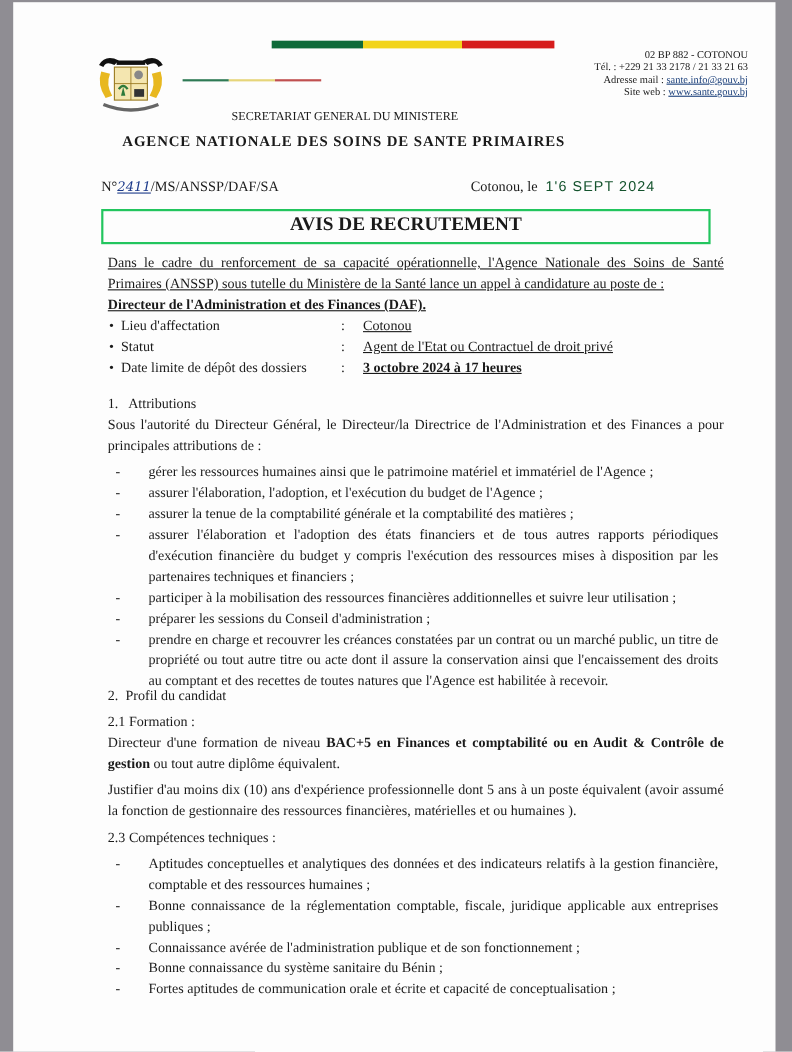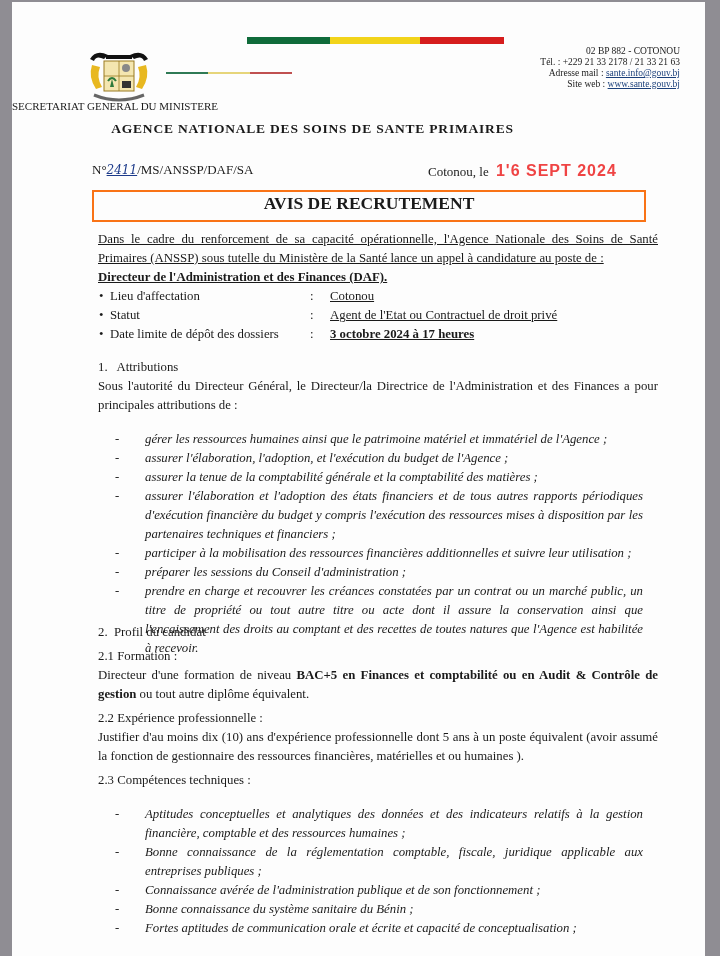--- a/index.html
+++ b/index.html
@@ -25,46 +25,46 @@
   }
   .ministry .line2 { margin-top: 8px; }
   .ministry-rule { position: absolute; left: 154px; top: 70px; height: 2px; }
   .ministry-rule.g { width: 42px; background: #2f7a55; }
   .ministry-rule.y { left: 196px; width: 42px; background: #e6d57a; }
   .ministry-rule.r { left: 238px; width: 42px; background: #c05050; }
   .contact {
     right: 25px; top: 44px; text-align: right; font-size: 9.5px; line-height: 11px;
   }
   .contact a { color: #1a3f7a; text-decoration: underline; }
-  .secretariat { left: 0; width: 603px; text-align: left; top: 98px; font-size: 11px; }
+  .secretariat { left: 0; width: 603px; text-align: center; top: 98px; font-size: 11px; }
   .agency {
     left: 0; width: 601px; text-align: center; top: 119px;
     font-size: 13.5px; font-weight: bold; letter-spacing: 0.8px;
   }
   .ref { left: 80px; top: 160px; font-size: 13px; }
   .ref .sig { color: #1c3a8a; font-style: italic; font-family: "DejaVu Serif", serif; font-size: 12px; text-decoration: underline; }
   .place { left: 416px; top: 160px; font-size: 13px; }
-  .stamp { color: #ef4444; font-family: "Liberation Sans", sans-serif; font-weight: bold; font-size: 16px; letter-spacing: 1px; margin-left: 4px; }
+  .stamp { color: #14532d; font-family: "Liberation Sans", sans-serif; font-weight: normal; font-size: 13px; letter-spacing: 1px; margin-left: 4px; }
   .title-box {
     left: 80px; top: 188px; width: 554px; height: 32px;
-    border: 2px solid #f97316; border-top-width: 2px;
+    border: 2px solid #22c55e; border-top-width: 2px;
     text-align: center; font-size: 17.5px; font-weight: bold; line-height: 22px;
     box-sizing: border-box;
   }
   .body-text { position: absolute; left: 86px; width: 560px; font-size: 12.8px; line-height: 19px; }
   .intro { top: 228px; text-decoration: underline; }
   .intro .dir { font-weight: bold; }
   .kv { margin: 0; padding: 0; list-style: none; }
   .kv li { position: relative; padding-left: 12px; height: 19px; }
   .kv li::before { content: "\2022"; position: absolute; left: 1px; top: 0; }
   .kv .k { display: inline-block; width: 200px; }
   .kv .sep { display: inline-block; width: 20px; }
   .kv .v.bold { font-weight: bold; }
   .h { font-weight: normal; }
-  .dash-list { margin: 15px; padding: 0; list-style: none; font-style: italic; }
+  .dash-list { margin: 5px; padding: 0; list-style: none; }
   .dash-list li { position: relative; padding-left: 32px; text-align: justify; }
   .dash-list li::before { content: "-"; position: absolute; left: 2px; top: 0; }
   .sec1 { top: 356px; }
   .sec2 { top: 621px; }
   .sub { margin-top: 5px; }
   .b { font-weight: bold; }
 </style>
 </head>
 <body>
 
@@ -140,21 +140,20 @@
 
   <div class="body-text sec2">
     <div class="h" style="white-space:pre">2.  Profil du candidat</div>
 
     <div class="sub">
       <div><span class="h">2.1 Formation</span><span> :</span></div>
       <div style="text-align:justify"><span>Directeur d'une formation de niveau </span><span class="b">BAC+5 en Finances et comptabilité ou en Audit &amp; Contrôle de gestion</span><span> ou tout autre diplôme équivalent.</span></div>
     </div>
 
     <div class="sub">
-      <div class="h">2.2 Expérience professionnelle :</div>
       <div style="text-align:justify">Justifier d'au moins dix (10) ans d'expérience professionnelle dont 5 ans à un poste équivalent (avoir assumé la fonction de gestionnaire des ressources financières, matérielles et ou humaines ).</div>
     </div>
 
     <div class="sub">
       <div class="h">2.3 Compétences techniques :</div>
       <ul class="dash-list">
         <li>Aptitudes conceptuelles et analytiques des données et des indicateurs relatifs à la gestion financière, comptable et des ressources humaines ;</li>
         <li>Bonne connaissance de la réglementation comptable, fiscale, juridique applicable aux entreprises publiques ;</li>
         <li>Connaissance avérée de l'administration publique et de son fonctionnement ;</li>
         <li>Bonne connaissance du système sanitaire du Bénin ;</li>

